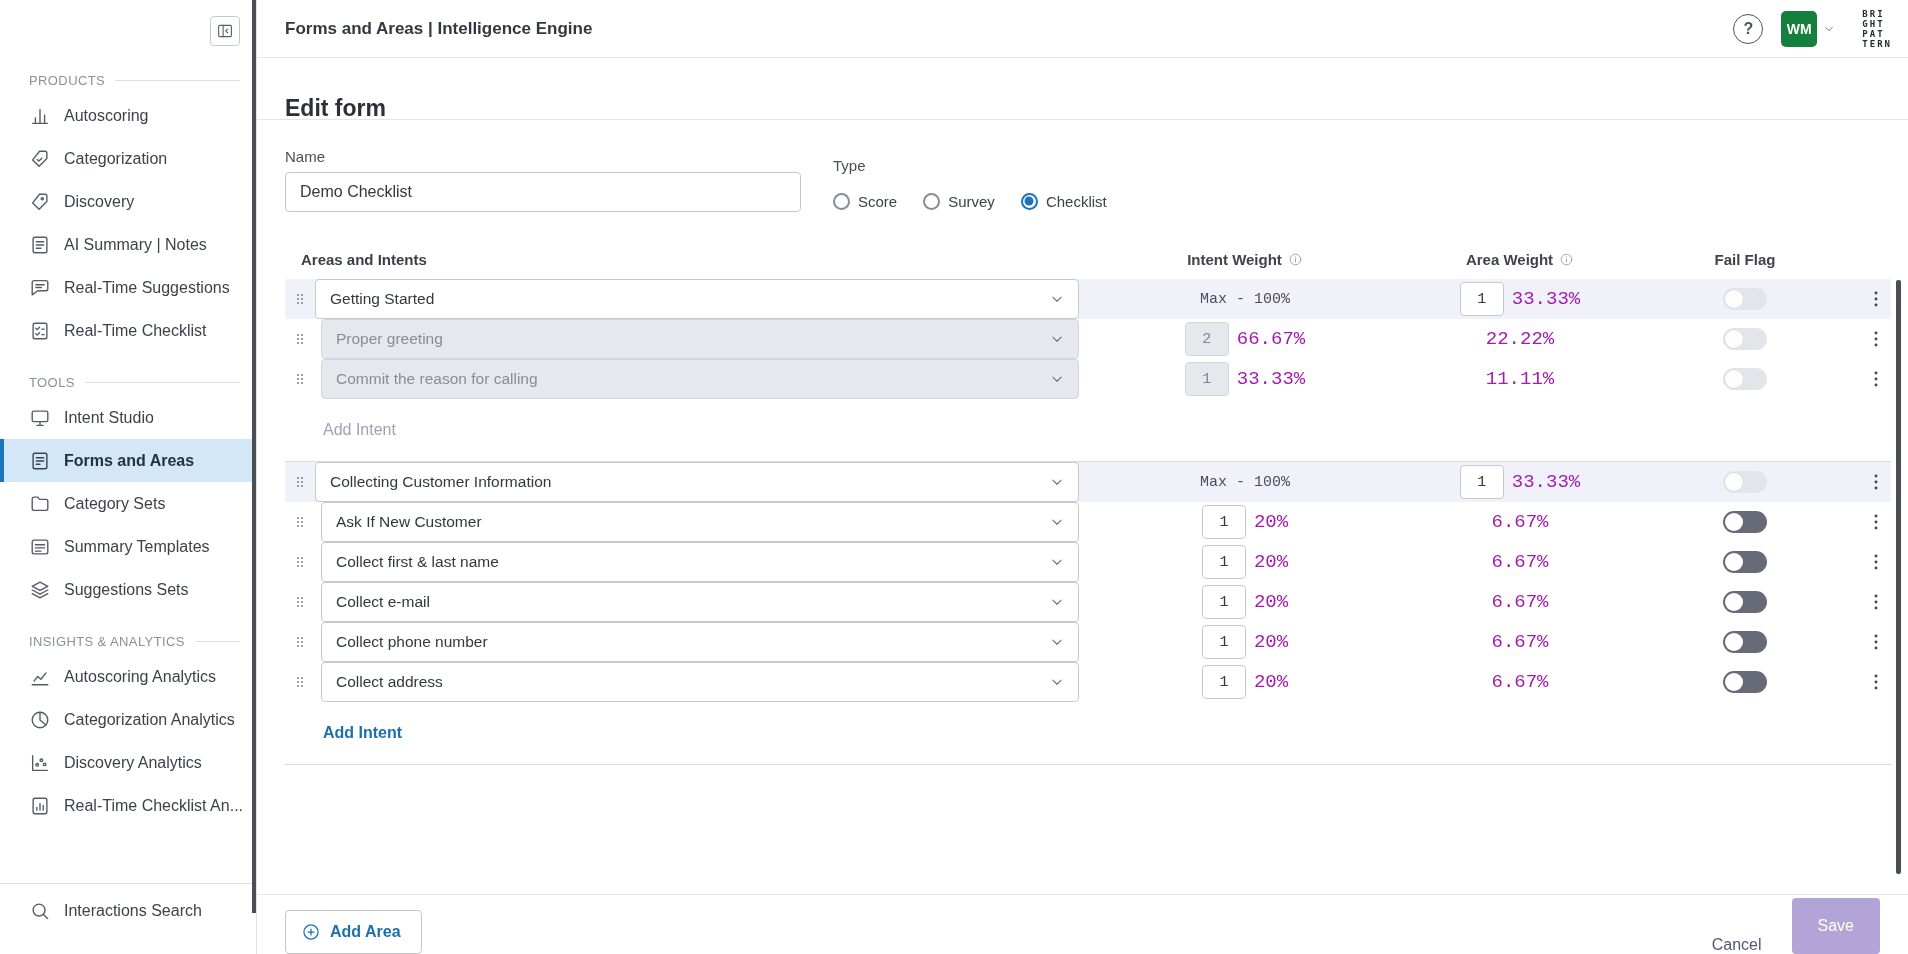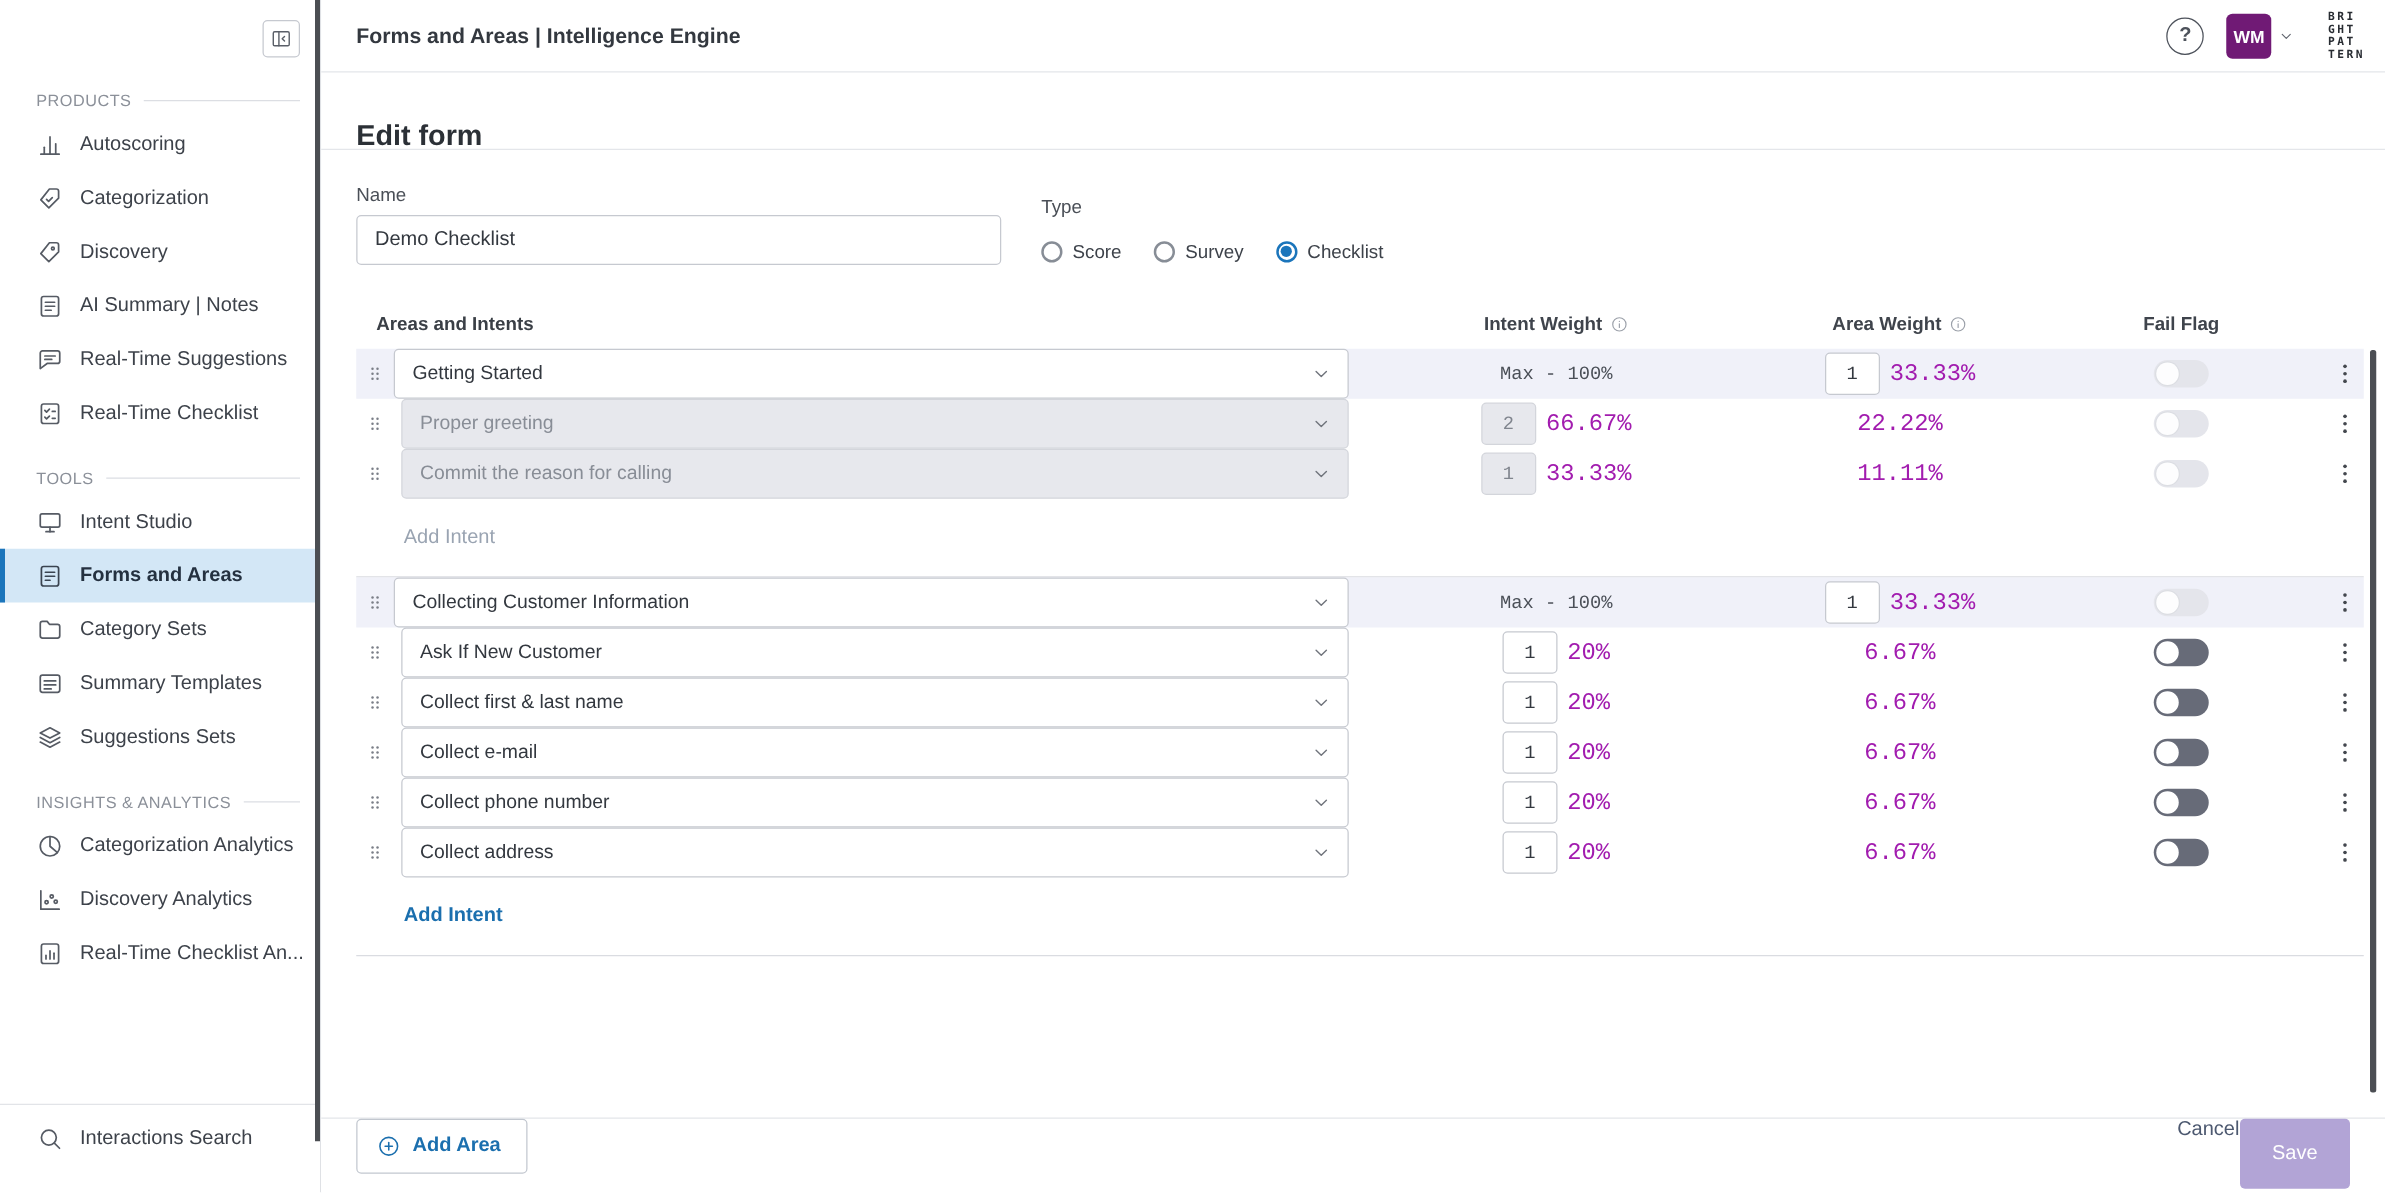--- a/index.html
+++ b/index.html
@@ -23,21 +23,21 @@
   .s-item.selected .icon { color:#3a4450; }
   .sb-footer { position:absolute; bottom:16px; left:0; right:0; border-top:1px solid #e2e4e8; background:#fff;margin-top:40px; }
   .sb-footer .s-item { height:54px; }
 
   
   .main { flex:1; position:relative; background:#fff; }
   .topbar { height:58px; border-bottom:1px solid #e4e6ea; display:flex; align-items:center; padding:0 16px 0 28px; gap:18px; }
   .topbar-title { flex:1; font-size:17px; font-weight:bold; color:#33383f; }
   .help-btn { width:30px; height:30px; border:1.5px solid #4d525b; border-radius:50%; color:#4d525b; font-size:16px; font-weight:bold; display:flex; align-items:center; justify-content:center; cursor:pointer; }
   .avatar-group { display:flex; align-items:center; gap:5px; cursor:pointer; }
-  .avatar { width:36px; height:36px; border-radius:5px; background:#701a75; color:#fff; font-weight:bold; font-size:14px; display:flex; align-items:center; justify-content:center; }
+  .avatar { width:36px; height:36px; border-radius:5px; background:#15803d; color:#fff; font-weight:bold; font-size:14px; display:flex; align-items:center; justify-content:center; }
   .av-chev { width:14px; height:14px; color:#5d626b; }
   .logo { margin-left:8px; font-family:"DejaVu Sans Mono", monospace; font-size:9px; font-weight:bold; line-height:10px; letter-spacing:2px; color:#282c32; }
   .logo span { display:block; }
 
   
   .page-head { height:62px; display:flex; align-items:center; padding:0 28px; border-bottom:1px solid #e4e6ea; }
   .page-title { font-size:23px; font-weight:bold; color:#2b3036;margin-top:39px; }
   .form-sec { display:flex; padding:28px 28px 10px 28px; gap:32px; }
   .field label, .type-label { display:block; font-size:15px; color:#4a4f57; margin-bottom:7px; }
   .text-input { width:516px; height:40px; border:1px solid #c6c9d0; border-radius:4px; padding:0 14px; font-size:16px; color:#33383f; font-family:inherit; outline:none; background:#fff; }
@@ -74,21 +74,21 @@
   .toggle.disabled { background:#e4e5eb; cursor:default; }
   .toggle.disabled::after { background:#fdfdfe; box-shadow:0 0 0 1px #dcdee3; }
   .kebab { width:22px; height:22px; color:#43474e; cursor:pointer; display:inline-block; }
   .add-intent-row { height:62px; display:flex; align-items:center; padding-left:38px; }
   .add-intent { font-size:16px; font-weight:bold; cursor:pointer; }
   .add-intent.muted { color:#9aa4b2; cursor:default; font-weight:normal; }
   .add-intent.active { color:#1b6fae; }
   .divider { border-top:1px solid #dadce1; height:0; }
 
   
-  .bottom-bar { position:absolute; left:0; right:0; bottom:0; height:60px; border-top:1px solid #e4e6ea; background:#fff; display:flex; align-items:flex-start; padding:0 28px; }
+  .bottom-bar { position:absolute; left:0; right:0; bottom:0; height:60px; border-top:1px solid #e4e6ea; background:#fff; display:flex; align-items:flex-end; padding:0 28px; gap:30px; }
   .add-area-btn { display:flex; align-items:center; gap:9px; height:44px; padding:0 20px 0 15px; border:1px solid #c2c7cf; border-radius:4px; background:#fff; color:#1b6fae; font-size:16px; font-weight:bold; cursor:pointer; font-family:inherit; }
   .add-area-btn .icon { width:20px; height:20px; }
   .bb-spacer { flex:1; }
   .cancel-btn { background:none; border:none; color:#4d5970; font-size:16px; cursor:pointer; font-family:inherit; }
   .save-btn { height:56px; padding:0 26px; border:none; border-radius:4px; background:#b2a4d6; color:#fff; font-size:16px; font-family:inherit; cursor:default; }
 
   .main-scrollbar { position:absolute; top:280px; right:7px; width:5px; height:594px; background:#4b4e53; border-radius:2px; cursor:pointer; z-index:5; }
   .icon svg { width:100%; height:100%; display:block; }
   .icon { display:inline-block; }
 </style>
@@ -225,20 +225,29 @@
               <path d="M3.5 12l8.5 4.5L20.5 12"></path>
               <path d="M3.5 16l8.5 4.5L20.5 16"></path>
             </svg>
           </span>
         <span>Suggestions Sets</span>
       </div>
     </div>
 
     <div class="s-sec">
       <div class="s-sec-label">INSIGHTS &amp; ANALYTICS</div>
+      <div class="s-item">
+        <span class="icon">
+            <svg viewBox="0 0 24 24" fill="none" stroke="currentColor" stroke-width="1.5" stroke-linecap="round" stroke-linejoin="round">
+              <path d="M3.5 20.5h17"></path>
+              <path d="M5.5 16.5l4-5 3.5 3 5.5-7"></path>
+            </svg>
+          </span>
+        <span>Autoscoring Analytics</span>
+      </div>
       <div class="s-item">
         <span class="icon">
             <svg viewBox="0 0 24 24" fill="none" stroke="currentColor" stroke-width="1.5" stroke-linecap="round" stroke-linejoin="round">
               <circle cx="12" cy="12" r="8.5"></circle>
               <path d="M12 3.5V12l6.5 5.5"></path>
             </svg>
           </span>
         <span>Categorization Analytics</span>
       </div>
       <div class="s-item">

